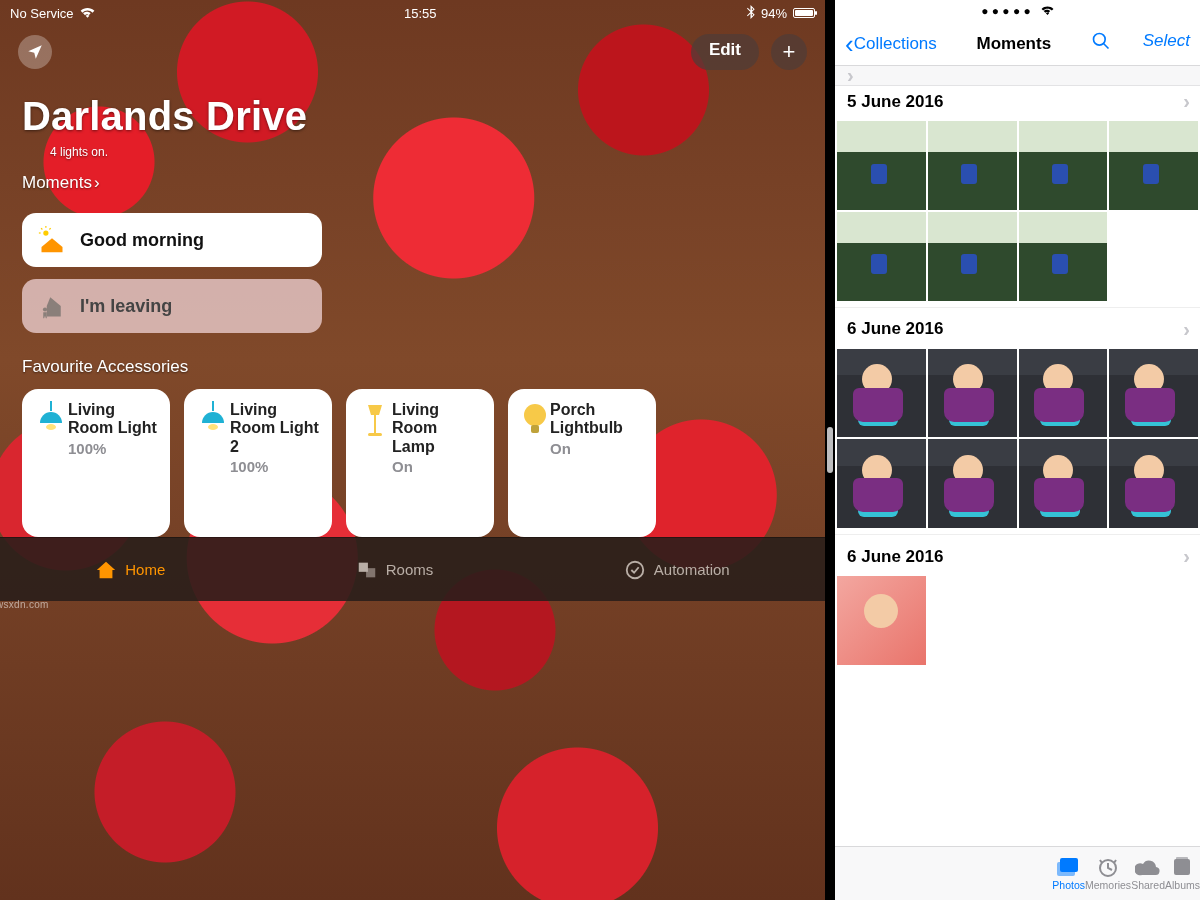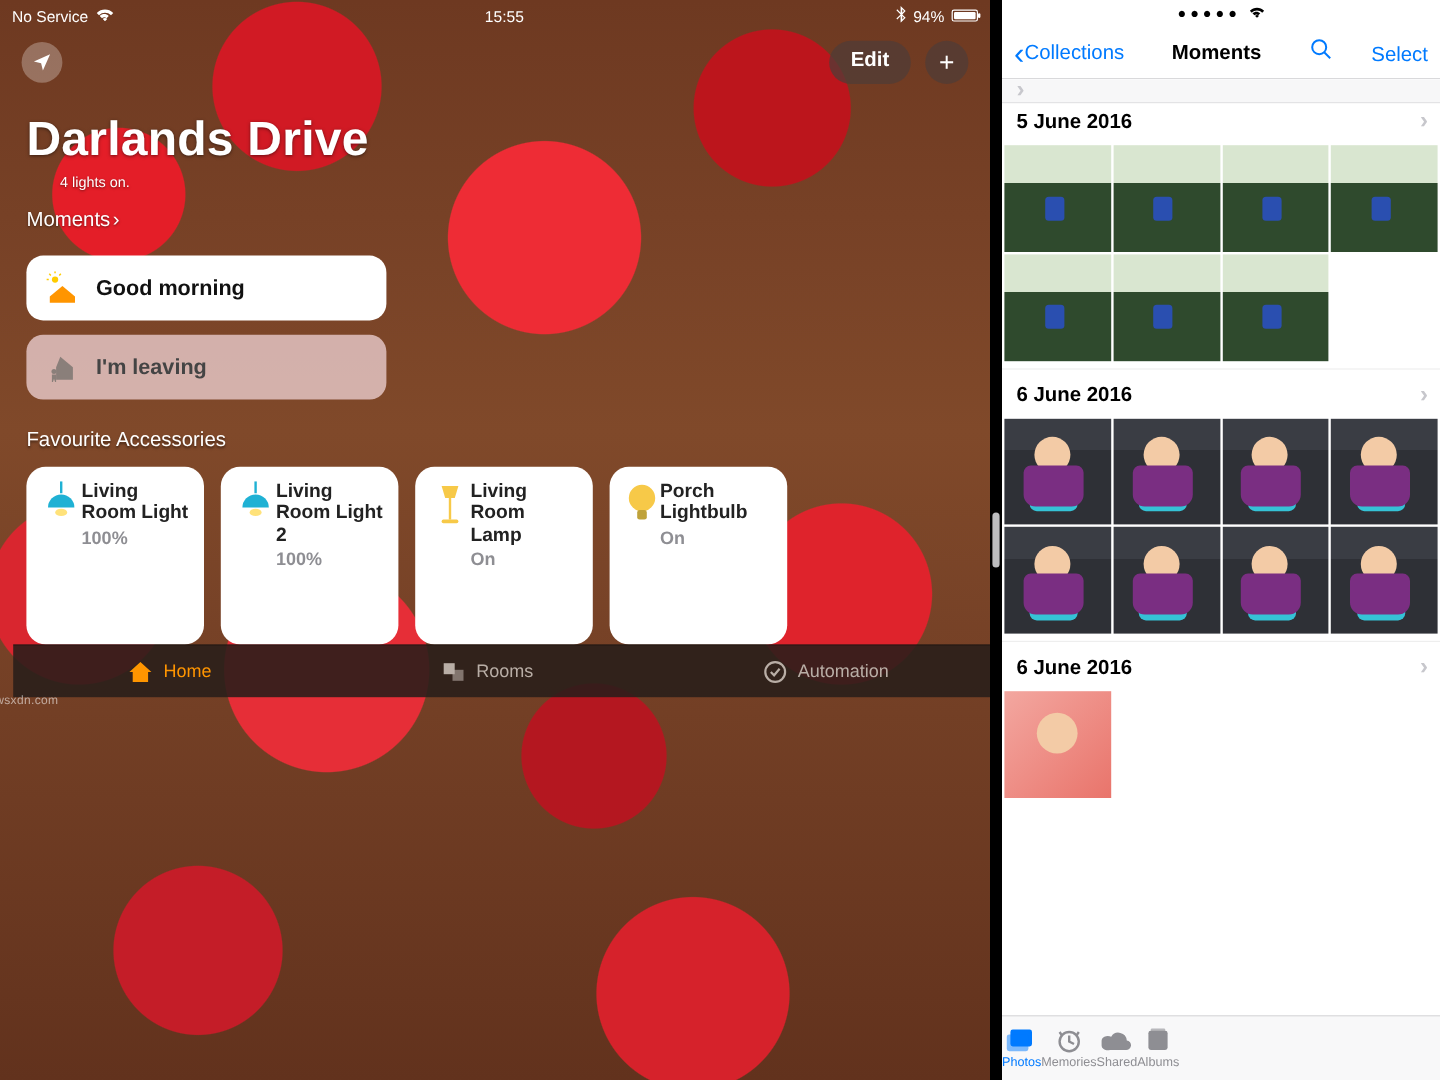--- a/index.html
+++ b/index.html
@@ -68,61 +68,61 @@
   .acc-row { display:flex; gap:14px; padding:12px 0 0 22px; }
   .acc-card {
     width:148px; height:148px; background:#fff; color:#222;
     border-radius:16px; padding:12px; display:flex; flex-direction:row; justify-content:space-between;
   }
   .acc-icon { height:38px; display:flex; align-items:flex-start;}
   .acc-name { font-size:16px; font-weight:700; line-height:1.15; }
   .acc-state { font-size:15px; color:#8e8e93; font-weight:600; margin-top:2px;}
 
   .tabbar-left {
-    position:absolute; left:11px; right:0; bottom:0; height:44px;
+    position:absolute; left:0; right:0; bottom:0; height:64px;
     background:rgba(40,30,26,.88);
     display:flex; justify-content:space-around; align-items:center;
     border-top:1px solid rgba(0,0,0,.3);
   }
   .tab-item { display:flex; align-items:center; gap:8px; font-size:15px; color:#b9aea6; }
   .tab-item.active { color:#ff9500; }
   .tab-ico { width:22px; height:22px; display:flex; align-items:center; justify-content:center; }
 
   
   .divider { width:10px; background:#000; position:relative; }
   .handle { position:absolute; left:2px; top:50%; transform:translateY(-50%); width:6px; height:46px; border-radius:3px; background:#bdbdbf; }
 
   
   .right { width:365px; height:900px; background:#fff; color:#000; display:flex; flex-direction:column; }
   .ph-statusbar { height:22px; display:flex; justify-content:center; align-items:center; font-size:12px; font-weight:600; color:#000; gap:4px;}
   .ph-nav { height:44px; display:flex; align-items:center; justify-content:space-between; padding:0 10px; border-bottom:1px solid #d9d9db; }
   .ph-nav .navleft { display:flex; align-items:center; color:#007aff; font-size:17px; gap:0px;}
   .ph-nav .navtitle { font-size:17px; font-weight:700; }
-  .ph-nav .navright { display:flex; align-items:flex-end; gap:32px; color:#007aff; font-size:17px;}
+  .ph-nav .navright { display:flex; align-items:flex-start; gap:32px; color:#007aff; font-size:17px;font-style:italic;}
   .ph-scroll { flex:1; overflow:hidden; background:#fff; }
   .moment-hdr { display:flex; align-items:center; justify-content:space-between; padding:10px 10px 8px 12px; font-size:17px; font-weight:700; border-top:1px solid #eee;}
   .moment-hdr.first { border-top:none; padding-top:4px;}
   .chev { color:#c7c7cc; font-size:20px; }
   .thumb-grid { display:grid; grid-template-columns:repeat(4, 1fr); gap:2px; padding:0 2px 6px 2px;}
   .thumb { aspect-ratio:1/1; }
   .thumb.garden { background:linear-gradient(180deg,#d9e6d0 0 35%, #2f4a2d 35% 100%); position:relative;}
   .thumb.garden::after{content:""; position:absolute; left:38%; top:48%; width:16px; height:20px; background:#2a4fb0; border-radius:3px;}
   .thumb.baby { background:linear-gradient(180deg,#3a3d44 0 30%, #2e3036 30% 100%); position:relative;}
   .thumb.baby::before{content:""; position:absolute; left:28%; top:18%; width:30px; height:30px; background:#f3cba6; border-radius:50%;}
   .thumb.baby::after{content:""; position:absolute; left:18%; top:44%; width:50px; height:34px; background:#7a2e82; border-radius:6px 6px 10px 10px;}
   .thumb.baby .legs{position:absolute; left:24%; top:72%; width:40px; height:14px; background:#35c2d6; border-radius:0 0 6px 6px;}
   .thumb.pink { background:linear-gradient(135deg,#f3a7a0,#e9746b); position:relative;}
   .thumb.pink::before{content:"";position:absolute;left:30%;top:20%;width:34px;height:34px;background:#f3cba6;border-radius:50%;}
   .thumb.blank { background:#fff; }
   .cutoff { height:20px; background:#f7f7f8; border-bottom:1px solid #e3e3e5; display:flex; align-items:center; justify-content:space-between; padding:0 12px; font-weight:700; color:#333; position:relative;}
   .cutoff::after{content:"›"; color:#c7c7cc; font-size:20px;}
 
   .tabbar-right {
     height:54px; border-top:1px solid #d9d9db; background:#f8f8f9;
-    display:flex; justify-content:flex-start; align-items:center;
+    display:flex; justify-content:flex-end; align-items:center;
   }
   .ph-tab { display:flex; flex-direction:column; align-items:center; gap:1px; font-size:10.5px; color:#8e8e93;}
   .ph-tab.active { color:#007aff; }
   .ph-tab .ico { width:26px; height:22px; display:flex; align-items:center; justify-content:center;}
 
   .watermark { position:absolute; right:4px; bottom:2px; font-size:10px; color:rgba(255,255,255,.55); letter-spacing:.3px;}
 </style>
 </head>
 <body>
 

